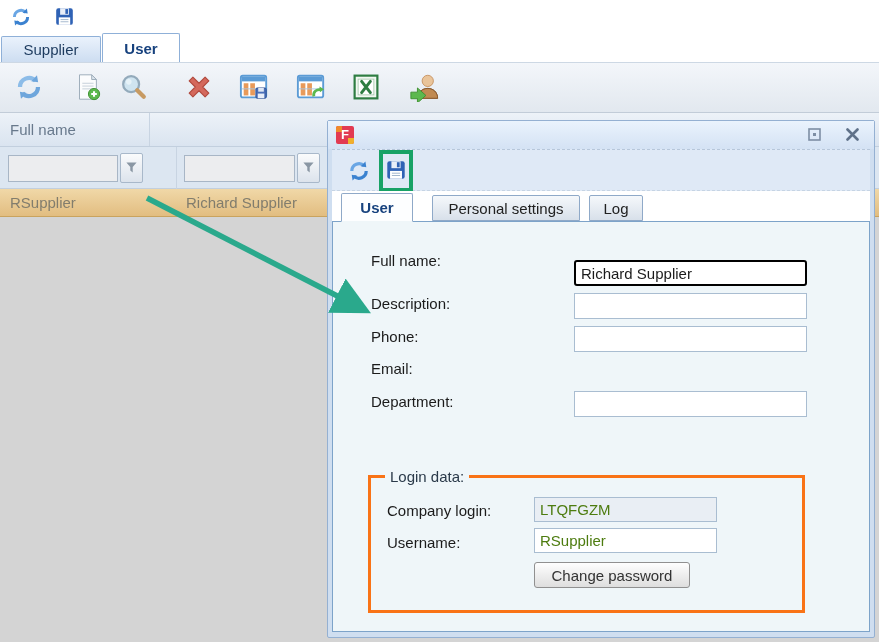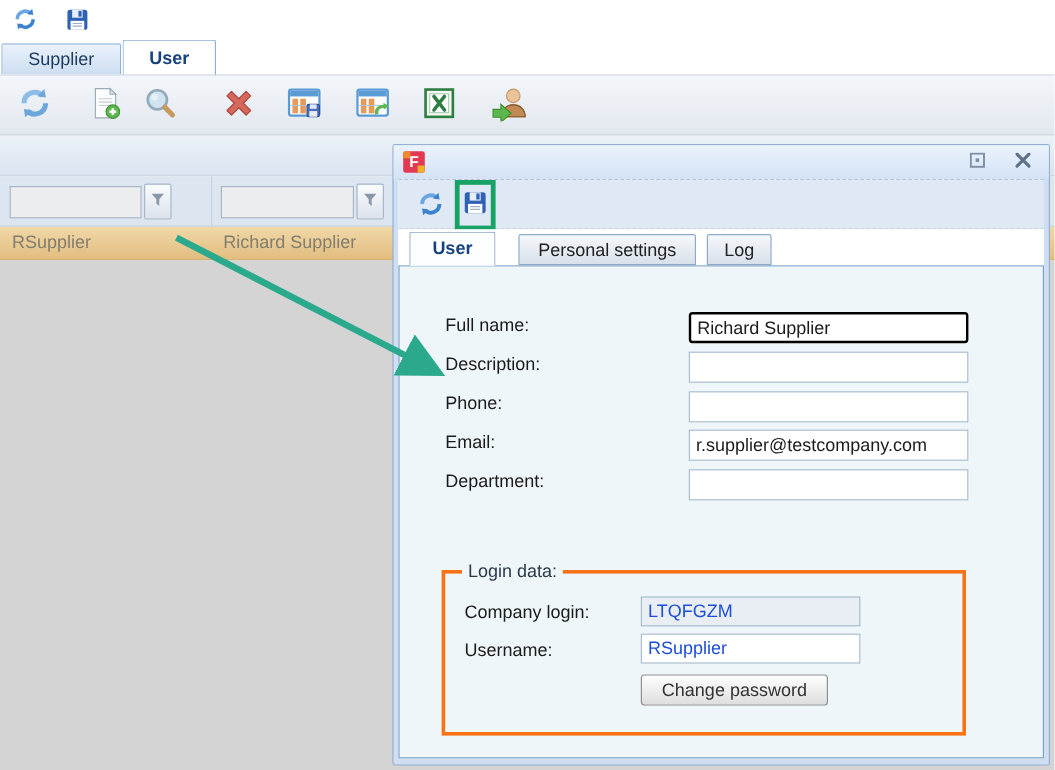--- a/index.html
+++ b/index.html
@@ -48,21 +48,21 @@
   .dlg-tab { display:flex; align-items:center; justify-content:center; border:1px solid #8fa9c8; border-radius:2px 2px 0 0; cursor:default; }
   .dlg-tab.active { height:29px; width:72px; background:#fdfeff; border-bottom:1px solid #eff6f9; margin-bottom:-1px; font-weight:bold; color:#17427e; }
   .dlg-tab.inactive { height:26px; background:linear-gradient(#f5f8fb,#d8e0ea); color:#222; }
   .dlg-content { flex:1; background:#eff6f9; border:1px solid #7da3c9; position:relative; }
 
   .lbl { position:absolute; color:#1b1b1b; }
   .fld { position:absolute; left:241px; width:233px; height:26px; border:1px solid #a9bdd1; background:#fff; padding:0 5px; font-size:15px; color:#1b1b1b; }
   .fld.focused { height:26px; border:2px solid #000; border-radius:3px; }
   .groupbox { position:absolute; left:35px; top:253px; width:437px; height:138px; border:3px solid #f97316; }
   .legend { position:absolute; left:14px; top:-10px; background:#eff6f9; padding:0 5px; color:#2b3a4a; }
-  .gb-fld { position:absolute; left:163px; width:183px; height:25px; border:1px solid #a9bdd1; background:#fff; padding:0 5px; font-size:15px; color:#1d4ed8; }
+  .gb-fld { position:absolute; left:163px; width:183px; height:25px; border:1px solid #a9bdd1; background:#fff; padding:0 5px; font-size:15px; color:#4d7c0f; }
   .gb-fld.readonly { background:#e9eef4; }
   .btn { position:absolute; left:163px; top:84px; width:156px; height:26px; background:linear-gradient(#fefefe,#dedede); border:1px solid #909090; border-radius:3px; font-size:15px; color:#333; }
 
   
   #arrow-overlay { position:absolute; left:0; top:0; width:879px; height:642px; z-index:50; pointer-events:none; }
 </style>
 </head>
 <body>
 
 <div id="app">
@@ -161,20 +161,21 @@
       <span><svg width="30" height="30" viewBox="0 0 32 32">
             <circle cx="20" cy="9.5" r="6" fill="#e9c49a" stroke="#c79463"></circle>
             <path d="M9.5 28c0-6.5 4.7-10.5 10.5-10.5S30.5 21.5 30.5 28z" fill="#b9severe" stroke="#8a5a2e"></path>
             <path d="M9.5 28c0-6.5 4.7-10.5 10.5-10.5S30.5 21.5 30.5 28z" fill="#c08a52" stroke="#8a5a2e"></path>
             <path d="M2 21.5h7v-4.5l9 8-9 8v-4.5H2z" fill="#5cb84e" stroke="#3e9030"></path>
           </svg></span>
     </div>
   </div>
 
   <div class="grid-header">
+    <div class="gh-c2"><span>Full name</span></div>
   </div>
   <div class="filter-row">
     <div class="filter-sep"></div>
     <input class="f-input" style="left: 8px; width: 110px;">
     <div class="f-btn" style="left:120px;">
       <span><svg width="13" height="13" viewBox="0 0 14 14">
             <path d="M1.5 1.5h11l-4.2 5v6l-2.6-2.2V6.5z" fill="#8a97a4"></path>
           </svg></span>
     </div>
     <input class="f-input" style="left: 184px; width: 111px;">
@@ -235,28 +236,27 @@
             <span>User</span>
           </div>
         <div class="dlg-tab inactive" style="width:148px; margin-left:19px;">
             <span>Personal settings</span>
           </div>
         <div class="dlg-tab inactive" style="width:54px; margin-left:9px;">
             <span>Log</span>
           </div>
       </div>
       <div class="dlg-content">
-        <div class="lbl" style="left:38px; top:41px;">Full name:</div>
+        <div class="lbl" style="left:38px; top:30px;">Full name:</div>
         <input class="fld focused" style="top: 38px;" value="Richard Supplier">
         <div class="lbl" style="left:38px; top:73px;">Description:</div>
         <input class="fld" style="top: 71px;" value="">
         <div class="lbl" style="left:38px; top:106px;">Phone:</div>
         <input class="fld" style="top: 104px;" value="">
         <div class="lbl" style="left:38px; top:138px;">Email:</div>
-        <input class="fld" style="top: 136px;" value="r.supplier@testcompany.com">
         <div class="lbl" style="left:38px; top:171px;">Department:</div>
         <input class="fld" style="top: 169px;" value="">
 
         <div class="groupbox">
           <div class="legend">Login data:</div>
           <div class="lbl" style="left:16px; top:24px;">Company login:</div>
           <input class="gb-fld readonly" style="top: 19px;" readonly="" value="LTQFGZM">
           <div class="lbl" style="left:16px; top:56px;">Username:</div>
           <input class="gb-fld" style="top: 50px;" value="RSupplier">
           <button class="btn">Change password</button>

